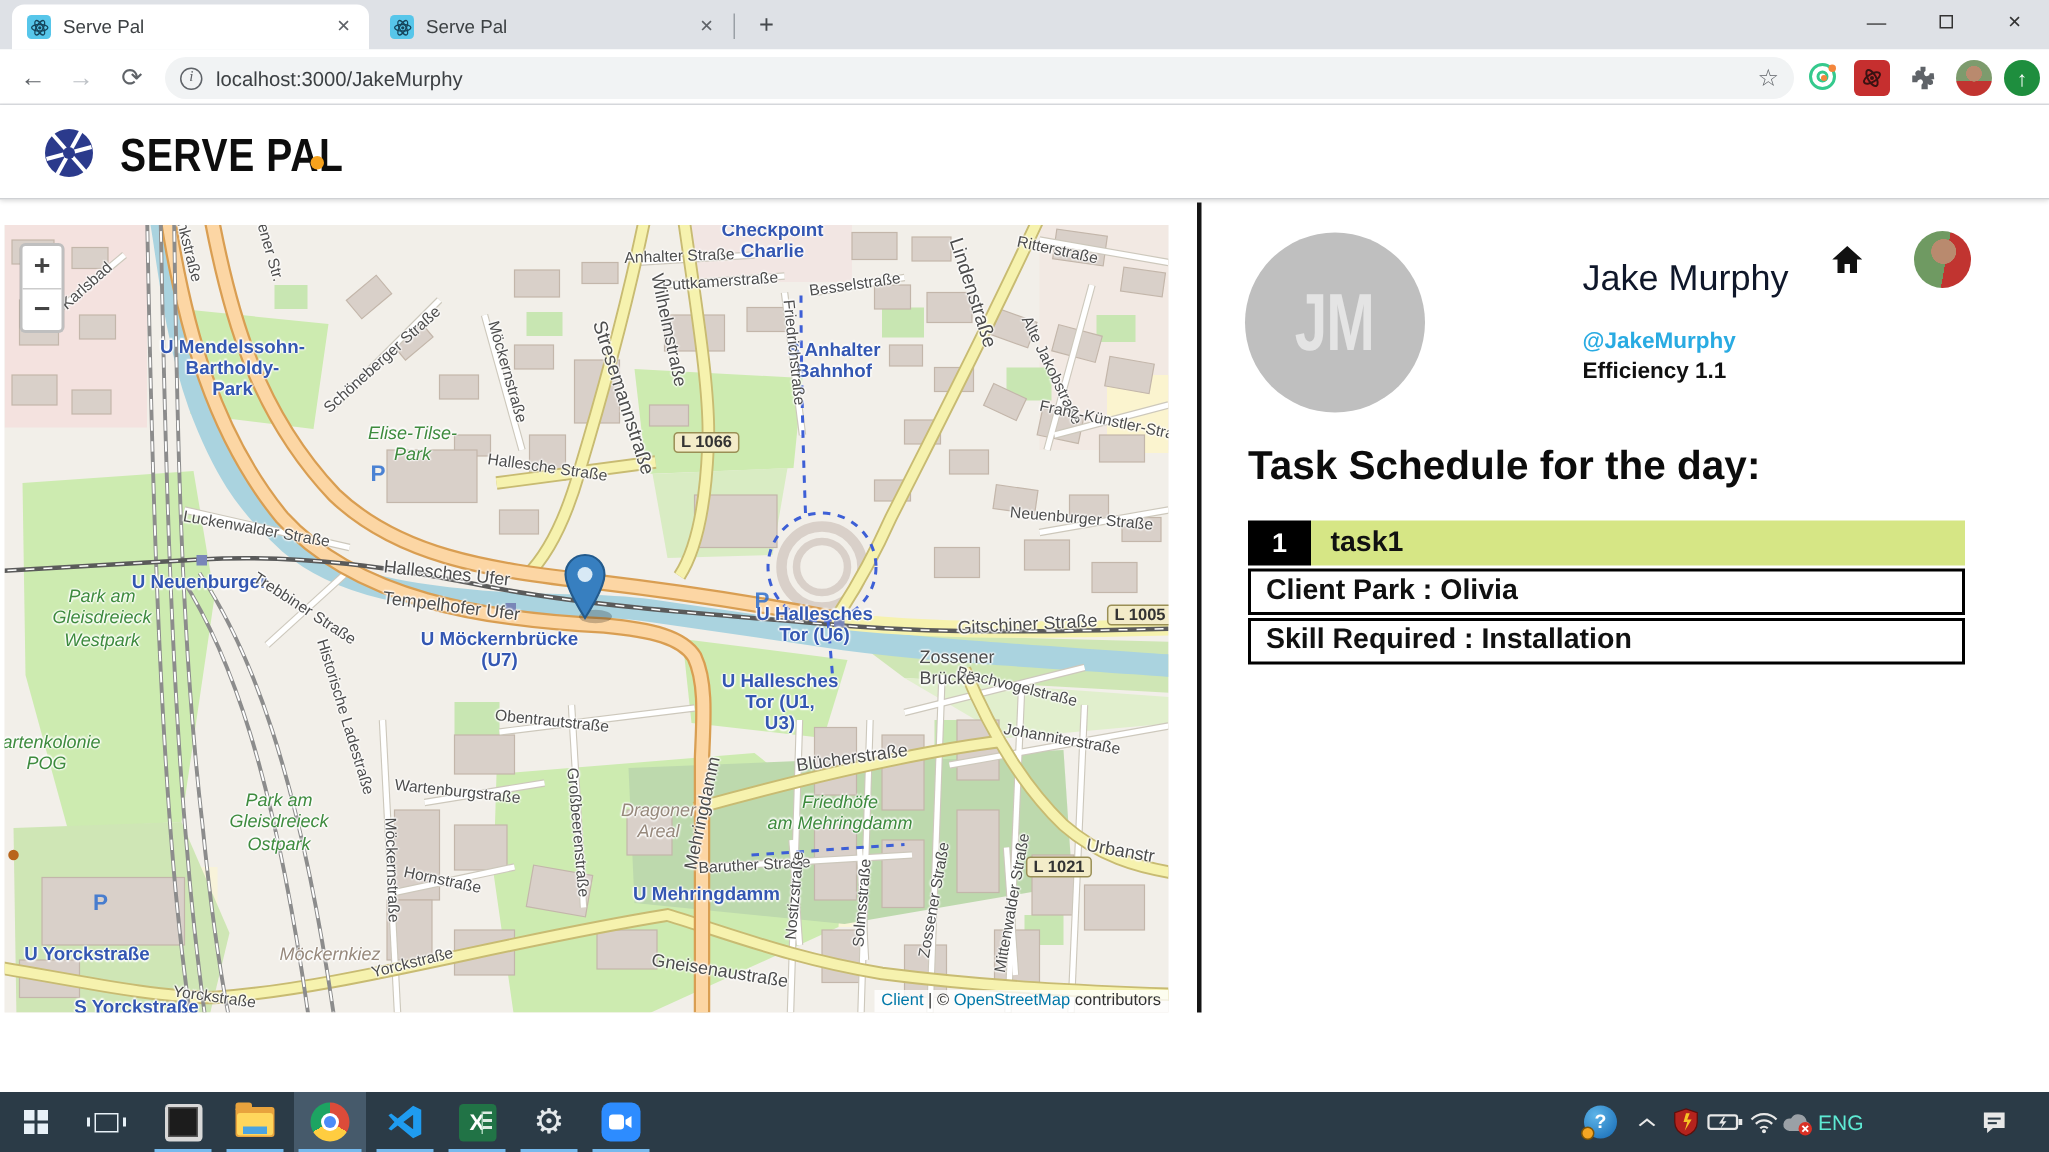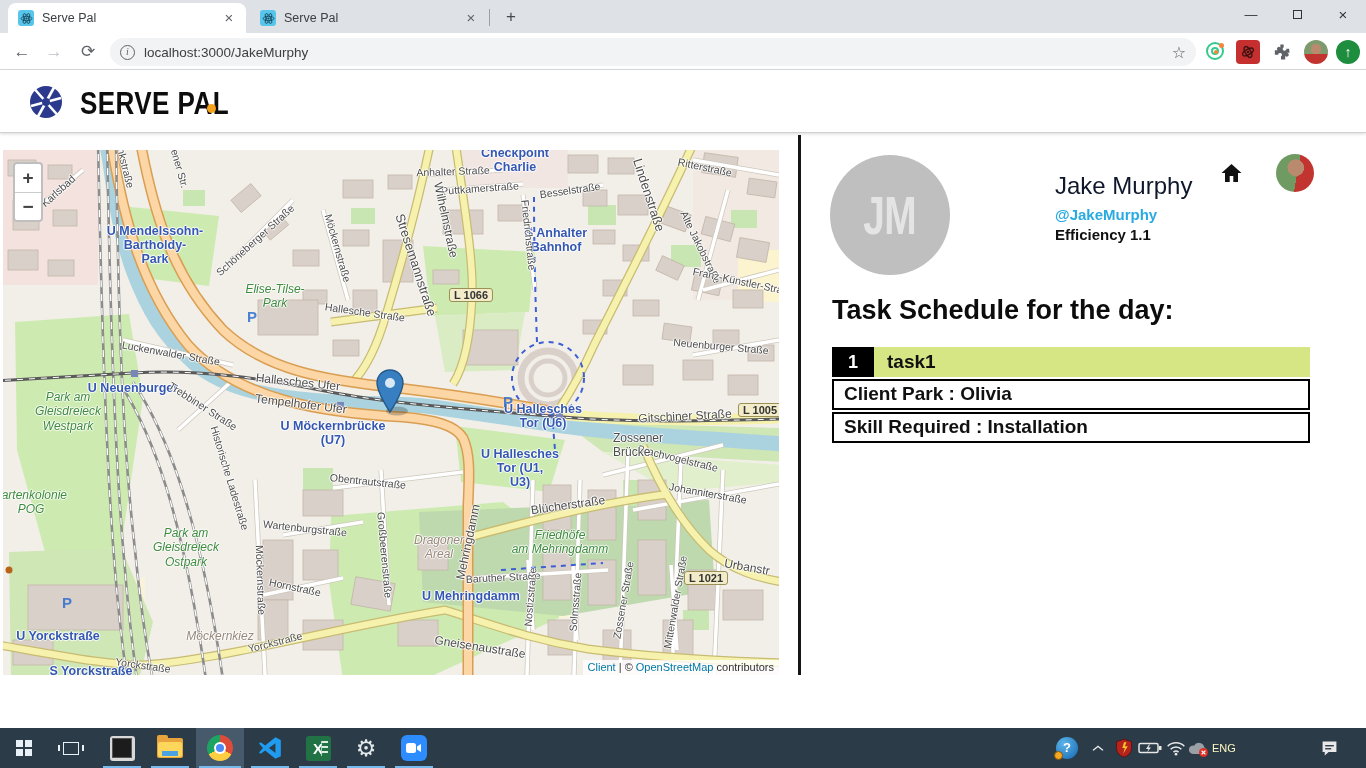--- a/index.html
+++ b/index.html
@@ -65,21 +65,21 @@
   #attribution{position:absolute;right:0;bottom:0;background:rgba(255,255,255,.8);font-size:11px;color:#333;
     padding:1px 5px 2px 5px;z-index:5;}
   #attribution a{color:#0078a8;text-decoration:none;}
   #panel-divider{position:absolute;left:798px;top:135px;width:2.5px;height:540px;background:#151515;}
   
   #jm-circle{position:absolute;left:830px;top:155px;width:120px;height:120px;border-radius:50%;background:#bfbfbf;
     display:flex;align-items:center;justify-content:center;}
   #jm-circle span{font-size:54px;font-weight:bold;color:#e4e4e4;transform:scaleX(.72);letter-spacing:-1px;}
   #profile-text{position:absolute;left:1055px;top:172px;}
   #profile-name{font-size:24px;font-weight:normal;color:#0f172a;}
-  #profile-handle{font-size:15px;font-weight:bold;color:#29abe2;margin-top:6px;}
+  #profile-handle{font-size:15px;font-weight:bold;color:#29abe2;margin-top:19px;}
   #profile-eff{font-size:15px;font-weight:bold;color:#111;margin-top:3px;}
   #sched-heading{position:absolute;left:832px;top:295px;font-size:27px;font-weight:bold;color:#0c0c0c;}
   #task-table{position:absolute;left:832px;top:347px;width:478px;}
   #task-head{display:flex;height:30px;}
   #task-num{width:42px;background:#000;color:#fff;font-size:18px;font-weight:bold;text-align:center;line-height:30px;}
   #task-name{flex:1;background:#d6e685;font-size:19px;font-weight:bold;color:#111;line-height:30px;padding-left:13px;}
   .task-row{border:2px solid #000;background:#fff;font-size:19px;font-weight:bold;color:#111;
     padding:2px 10px 3px 10px;margin-top:2px;}
   
   #taskbar{position:absolute;left:0;top:728px;width:1366px;height:40px;background:#2b3b47;}
@@ -107,21 +107,21 @@
   .excel i{position:absolute;right:3px;top:5px;width:7px;height:15px;border-left:1px solid #bfe3cf;
     background:repeating-linear-gradient(#fff 0 2px, #217346 2px 5px);opacity:.85;}
   .gear{color:#e4e9ec;font-size:23px;line-height:23px;font-family:"DejaVu Sans",sans-serif;}
   .zoomapp{width:26px;height:26px;background:#2d8cff;border-radius:6px;display:flex;align-items:center;justify-content:center;}
   
   .tray{position:absolute;top:0;height:40px;display:flex;align-items:center;color:#eee;}
   .help{width:22px;height:22px;border-radius:50%;background:radial-gradient(circle at 35% 30%,#5db4e8,#1468b3);
     color:#fff;font-weight:bold;text-align:center;line-height:22px;font-size:13px;position:relative;}
   .help i{position:absolute;left:-2px;bottom:-1px;width:9px;height:9px;background:#f5a623;border-radius:50%;border:1px solid #7d5406;}
   .chev{color:#e8e8e8;font-size:12px;transform:scaleY(.8);font-weight:bold;}
-  .engtxt{font-size:11px;color:#fef9c3;}
+  .engtxt{font-size:14px;color:#5eead4;}
   
   .svgflex{display:flex;align-items:center;justify-content:center;}
 </style>
 </head>
 <body>
 
 <div id="tabstrip">
   <div class="tab active" style="left:8px">
     <span class="favicon">
       <svg width="13" height="13" viewBox="0 0 24 24">

